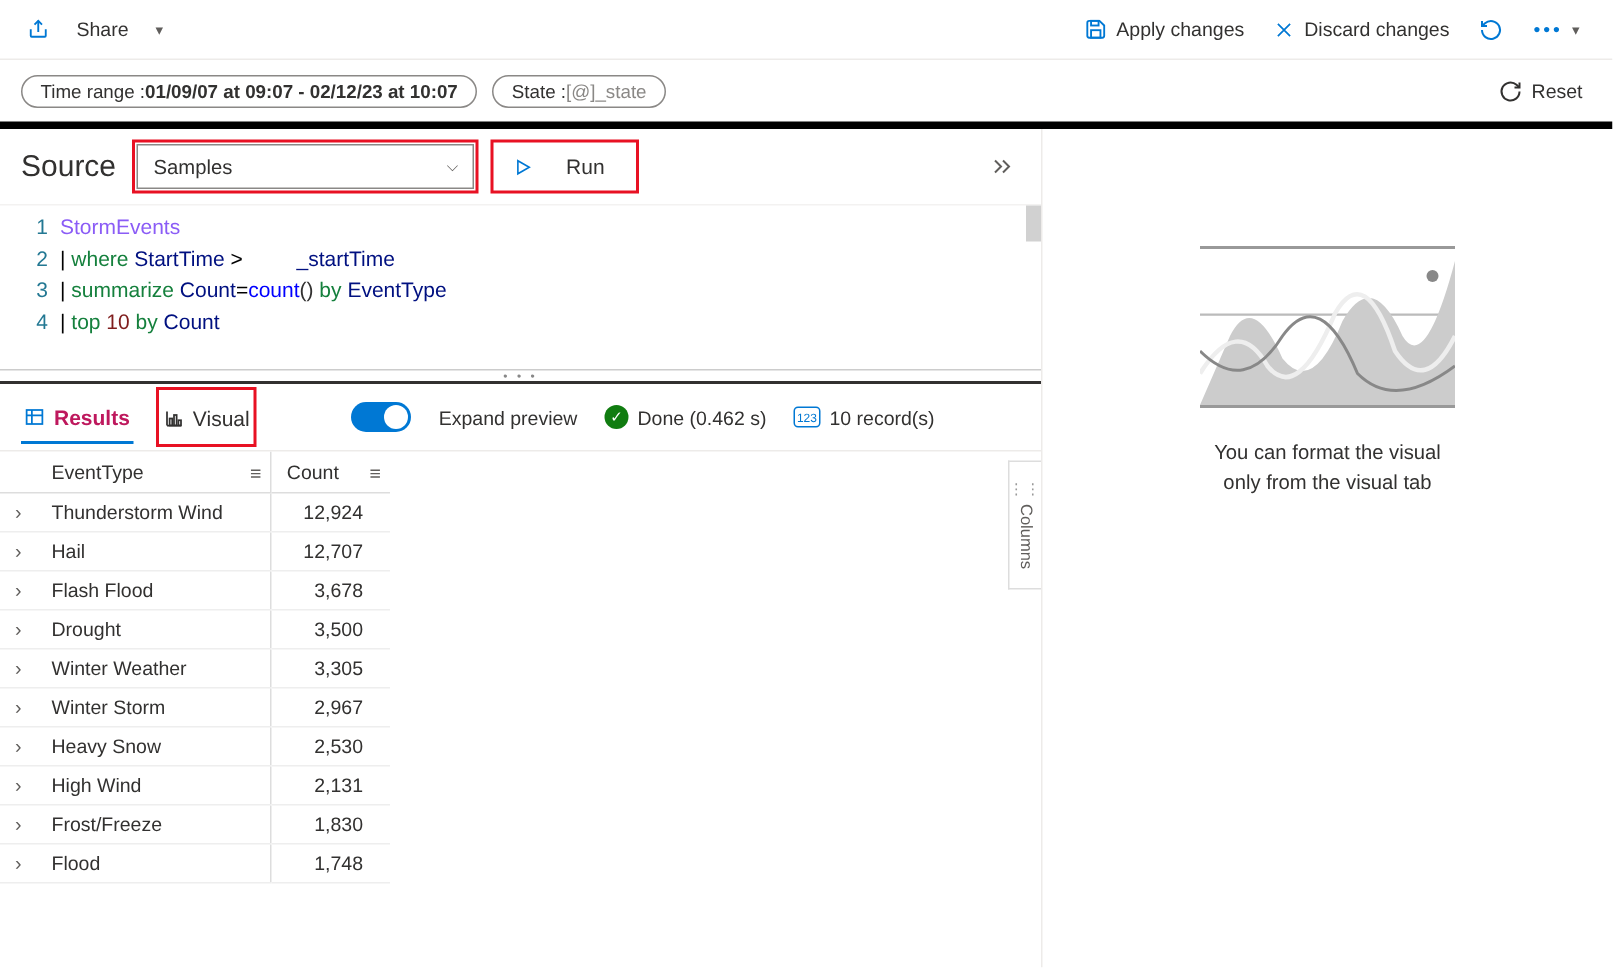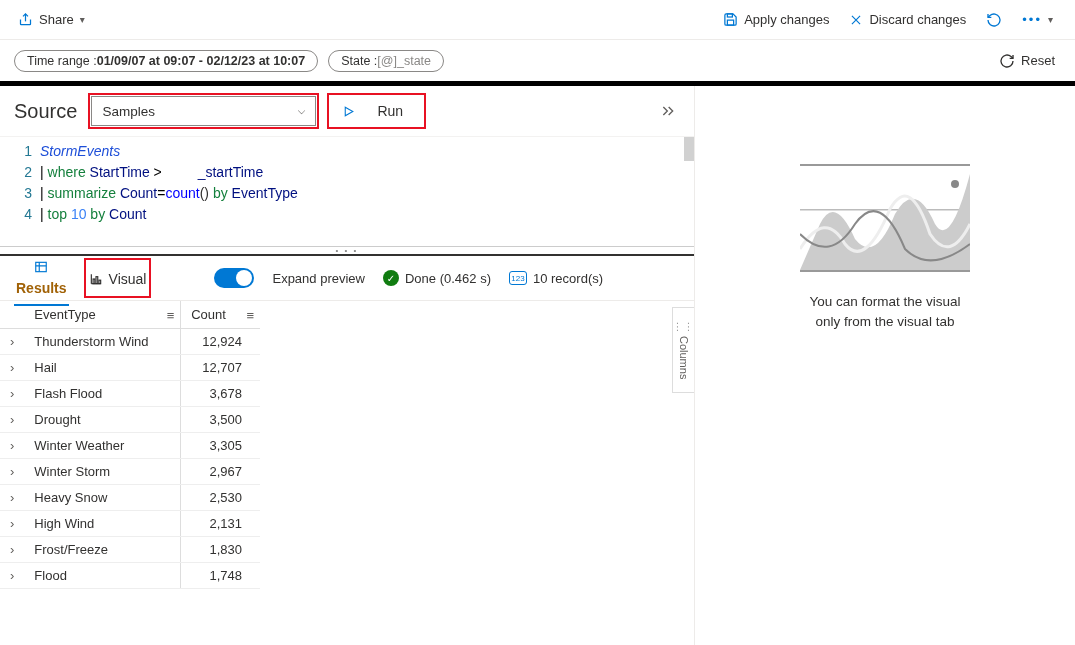--- a/index.html
+++ b/index.html
@@ -1,20 +1,20 @@
 <!DOCTYPE html>
 <html><head>
 <meta charset="utf-8">
 <style>
   * { box-sizing: border-box; margin: 0; padding: 0; font-family: "Segoe UI", -apple-system, sans-serif; }
   body { width: 1075px; height: 645px; background: #fff; color: #323130; font-size: 13px; overflow: hidden; }
 
   
   .topbar { display: flex; align-items: center; height: 40px; padding: 0 12px; border-bottom: 1px solid #edebe9; }
-  .share-btn { display: flex; align-items: center; gap: 6px; cursor: pointer; padding: 4px 6px; }
+  .share-btn { display: flex; align-items: center; gap: 18px; cursor: pointer; padding: 4px 6px; }
   .topbar .spacer { flex: 1; }
   .topbar .topbar-item { display: flex; align-items: center; gap: 6px; padding: 4px 10px; cursor: pointer; }
   .blue-icon { color: #0078d4; }
 
   
   .filterbar { display: flex; align-items: center; height: 46px; padding: 0 14px; gap: 10px; border-bottom: 5px solid #000000; }
   .pill { display: inline-flex; align-items: center; border: 1px solid #8a8886; border-radius: 14px; padding: 3px 12px; font-size: 12.5px; color: #323130; cursor: pointer; }
   .pill .bold { font-weight: 600; }
   .pill .muted { color: #8a8886; }
   .filterbar .spacer { flex: 1; }
@@ -30,37 +30,37 @@
   .source-label { font-size: 20px; }
   .source-select { display: flex; align-items: center; justify-content: space-between; width: 225px; height: 30px; border: 1px solid #8a8886; padding: 0 10px; cursor: pointer; font-size: 13.5px; }
   .redbox { outline: 2px solid #e81123; outline-offset: 1px; }
   .run-btn { display: flex; align-items: center; gap: 22px; height: 30px; padding: 0 20px 0 12px; cursor: pointer; font-size: 14px; }
   .right-collapse { margin-left: auto; display: flex; align-items: center; cursor: pointer; padding: 4px; }
 
   
   .editor { display: flex; height: 110px; font-family: Consolas, monospace; font-size: 14px; line-height: 21px; border-top: 1px solid #f3f2f1; position: relative; }
   .gutter { width: 40px; text-align: right; padding: 4px 8px 4px 4px; color: #237893; user-select: none; }
   .code { flex: 1; padding: 4px 0; white-space: pre; }
-  .tk-ident  { color: #1d4ed8; font-style: italic; }
+  .tk-ident  { color: #8b5cf6; }
   .tk-pipe   { color: #000; }
   .tk-kw     { color: #15803d; }
   .tk-name   { color: #001080; }
   .tk-op     { color: #000; }
   .tk-var    { color: #001080; margin-left: 32px; }
   .tk-func   { color: #0000ff; }
-  .tk-num    { color: #3b82f6; }
+  .tk-num    { color: #7f1d1d; }
   .editor-scroll { position: absolute; right: 0; top: 0; width: 10px; height: 24px; background: #d1d1d1; }
 
   
   .drag { height: 10px; display: flex; align-items: center; justify-content: center; border-top: 1px solid #ccc; border-bottom: 2px solid #323130; color: #888; font-size: 8px; letter-spacing: 2px; }
 
   
   .results-bar { display: flex; align-items: center; height: 44px; padding: 0 14px; gap: 18px; }
   .tab { display: flex; align-items: center; gap: 6px; padding: 10px 2px 8px 2px; cursor: pointer; font-size: 14px; }
-  .tab.active { color: #a16207; border-bottom: 2px solid #0078d4; font-weight: 600; flex-direction: column; }
+  .tab.active { color: #be185d; border-bottom: 2px solid #0078d4; font-weight: 600; }
   .toggle { width: 40px; height: 20px; border-radius: 10px; background: #0078d4; position: relative; cursor: pointer; }
   .toggle::after { content: ''; position: absolute; right: 2px; top: 2px; width: 16px; height: 16px; border-radius: 50%; background: #fff; }
   .status-done { display: flex; align-items: center; gap: 6px; }
   .check-badge { width: 16px; height: 16px; border-radius: 50%; background: #107c10; color: #fff; display: flex; align-items: center; justify-content: center; font-size: 10px; }
   .record-badge { display:flex; align-items:center; gap:6px; }
   .rec-icon { width:18px; height:14px; border:1px solid #0078d4; border-radius:3px; color:#0078d4; font-size:8px; display:flex; align-items:center; justify-content:center; }
 
   
   .table-wrap { flex: 1; overflow: hidden; border-top: 1px solid #edebe9; position: relative; }
   table { border-collapse: collapse; width: 260px; margin-left: 0; }

